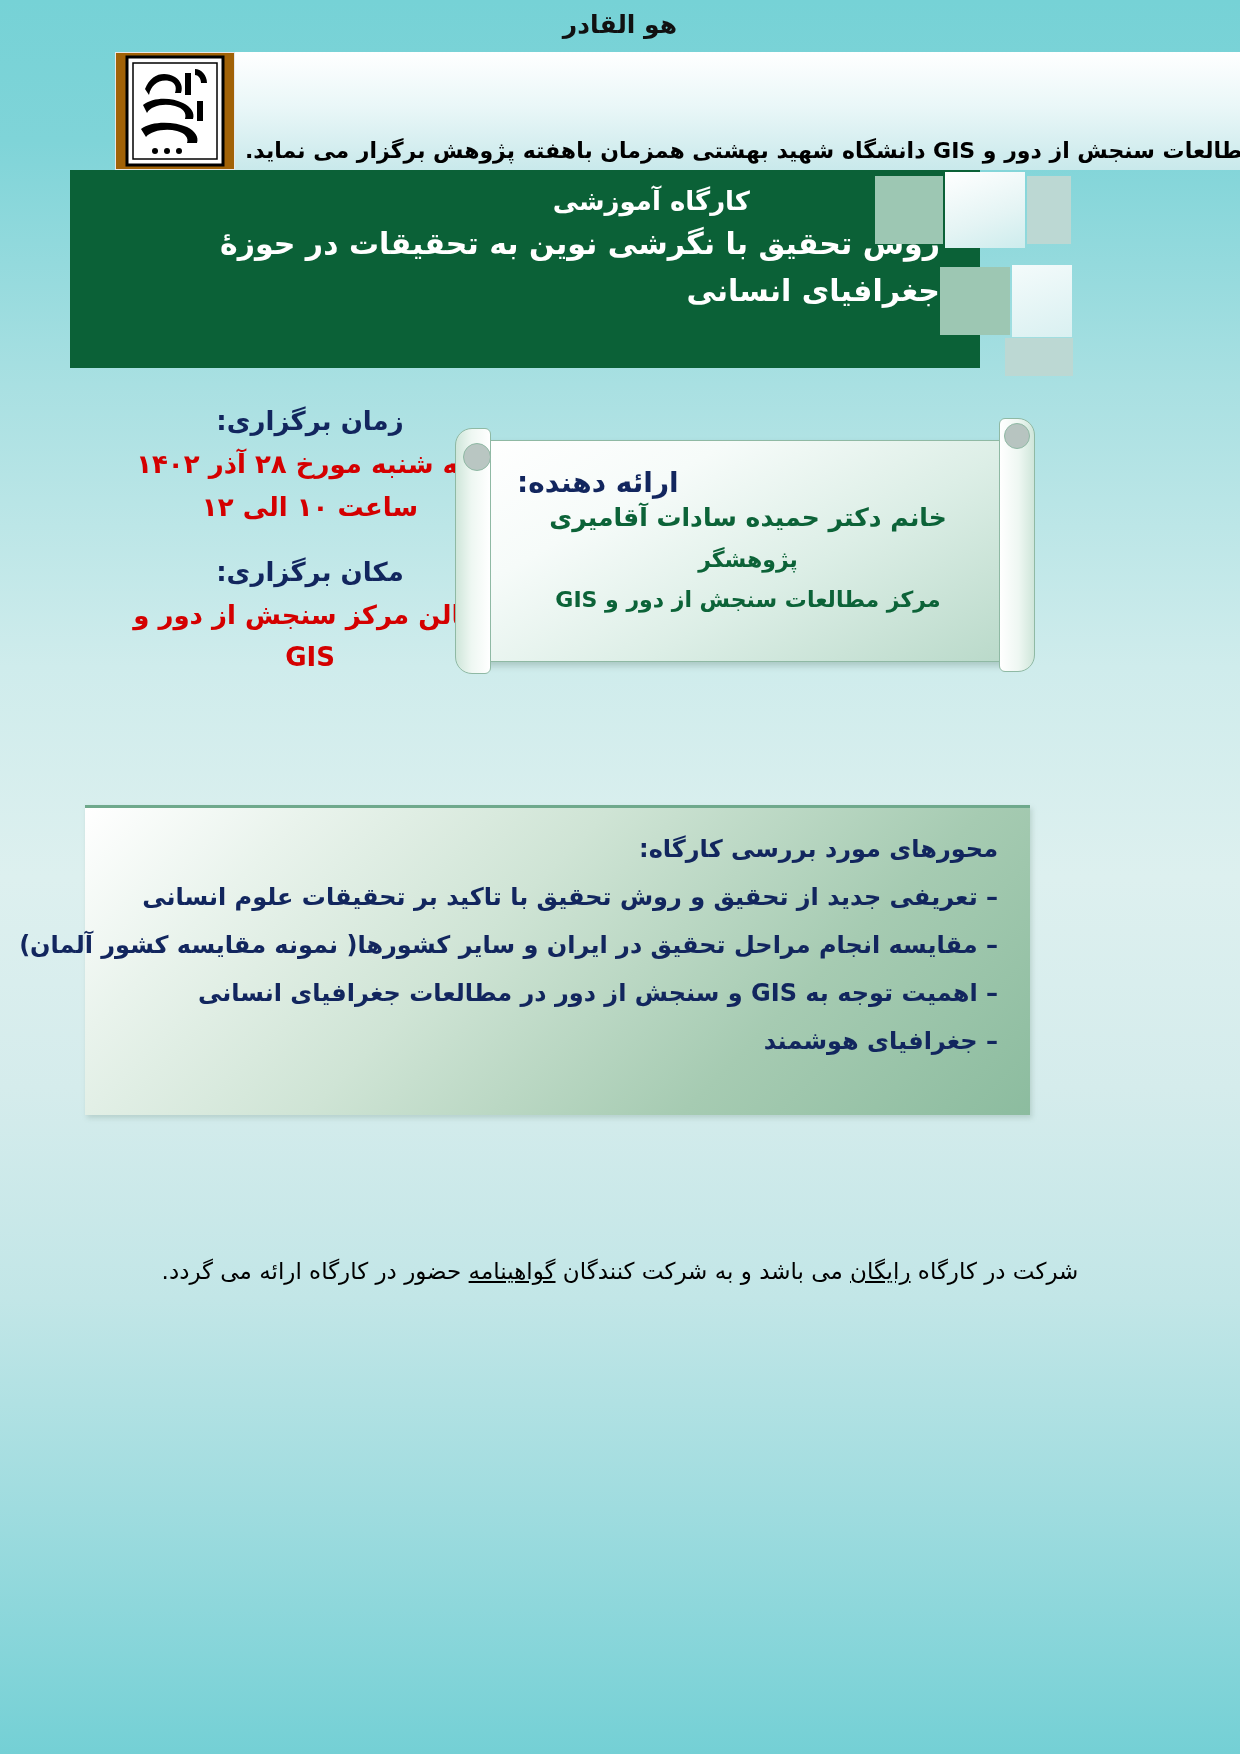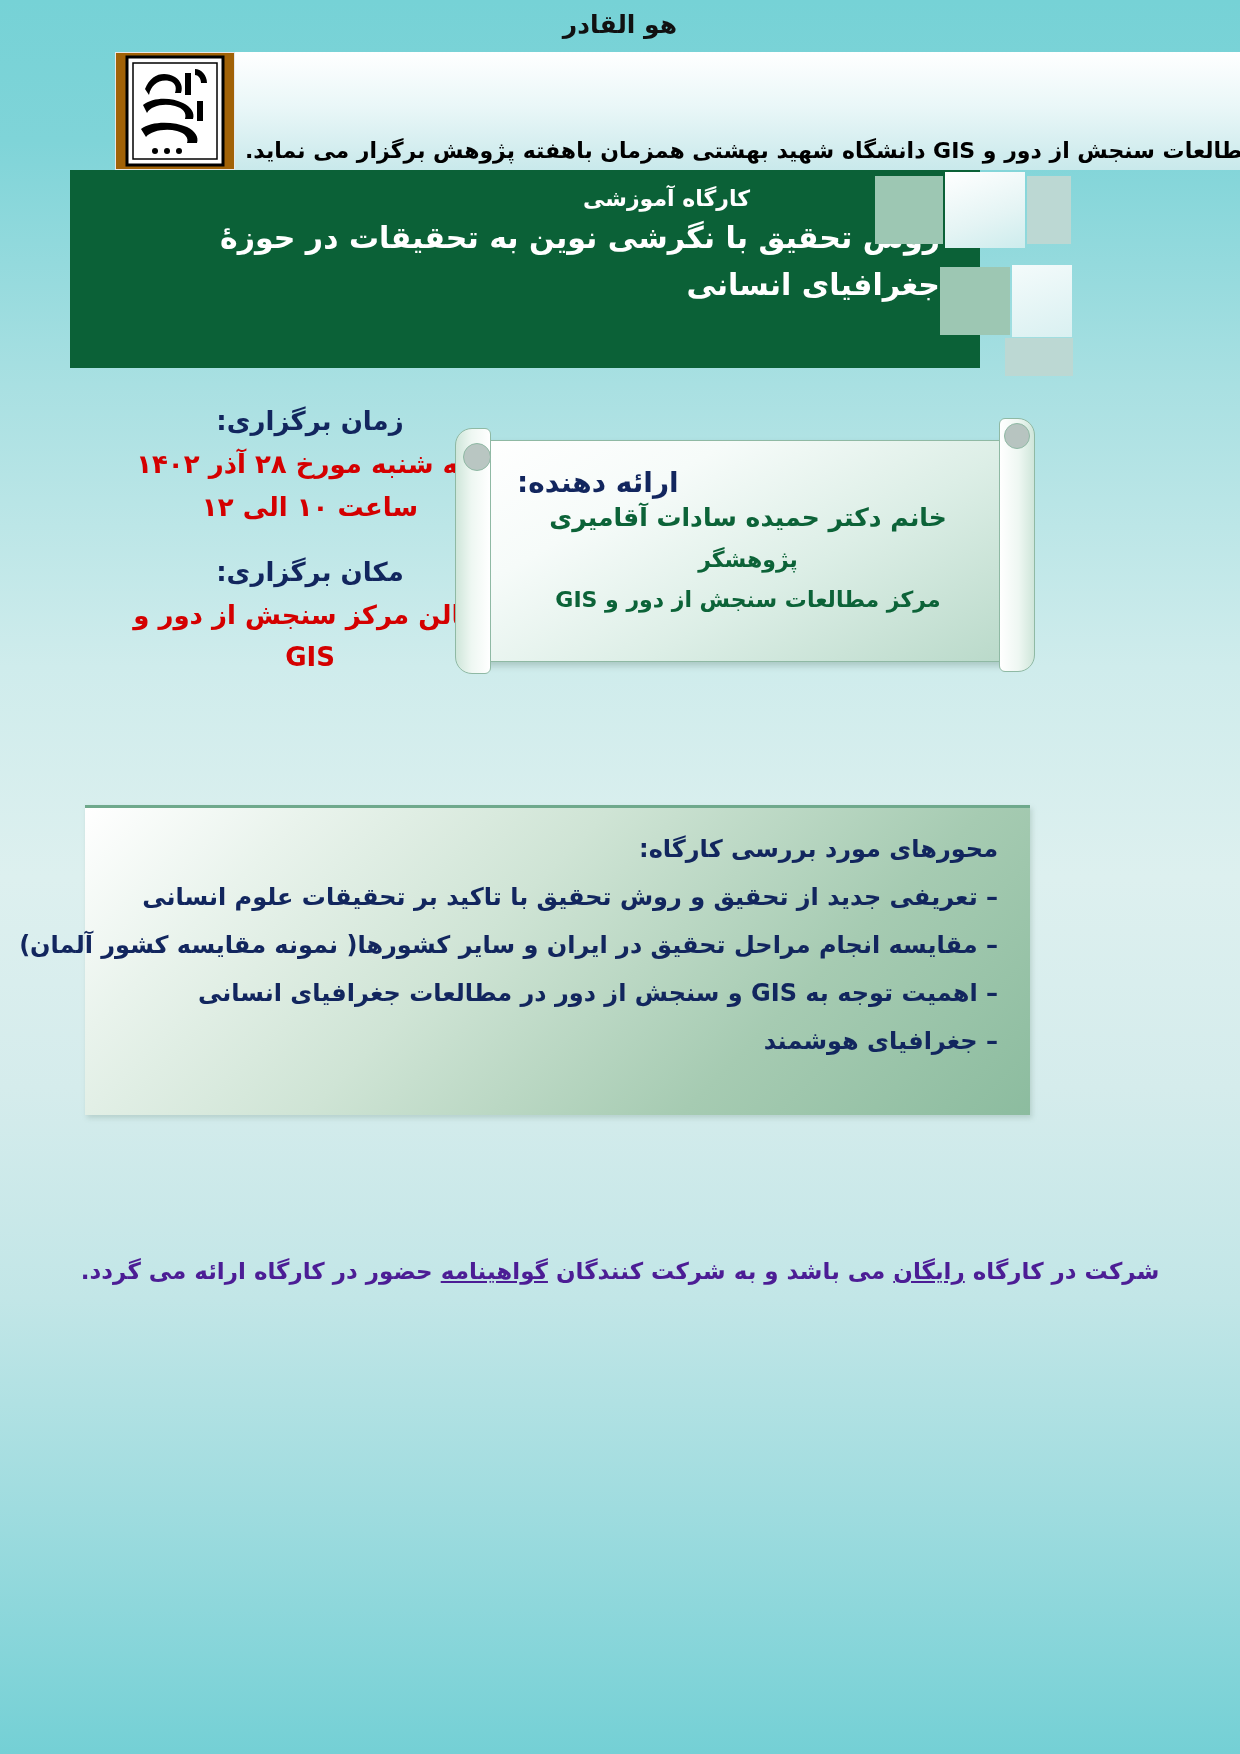--- a/index.html
+++ b/index.html
@@ -81,21 +81,21 @@
     top: 170px;
     width: 910px;
     height: 198px;
     background: #0b6137;
     box-sizing: border-box;
     padding: 12px 40px 8px 0;
     text-align: right;
     z-index: 2;
   }
   .green-banner .t1 {
-    font-size: 22px;
+    font-size: 26px;
     font-weight: bold;
     color: #ffffff;
     line-height: 1.5;
     padding-right: 190px;
   }
   .green-banner .t2 {
     font-size: 30px;
     font-weight: bold;
     color: #ffffff;
     line-height: 1.55;
@@ -258,22 +258,22 @@
 
   
   .footer-note {
     position: absolute;
     left: 0;
     right: 0;
     top: 1258px;
     text-align: center;
     direction: rtl;
     font-size: 23px;
-    font-weight: bold;
-    color: #4c1d95;
+    font-weight: normal;
+    color: #000000;
   }
   .footer-note u { text-decoration: underline; }
 
   .globe-svg, .uni-svg { display: block; }
 </style>
 </head>
 <body>
 
 <div class="invocation">هو  القادر</div>
 

